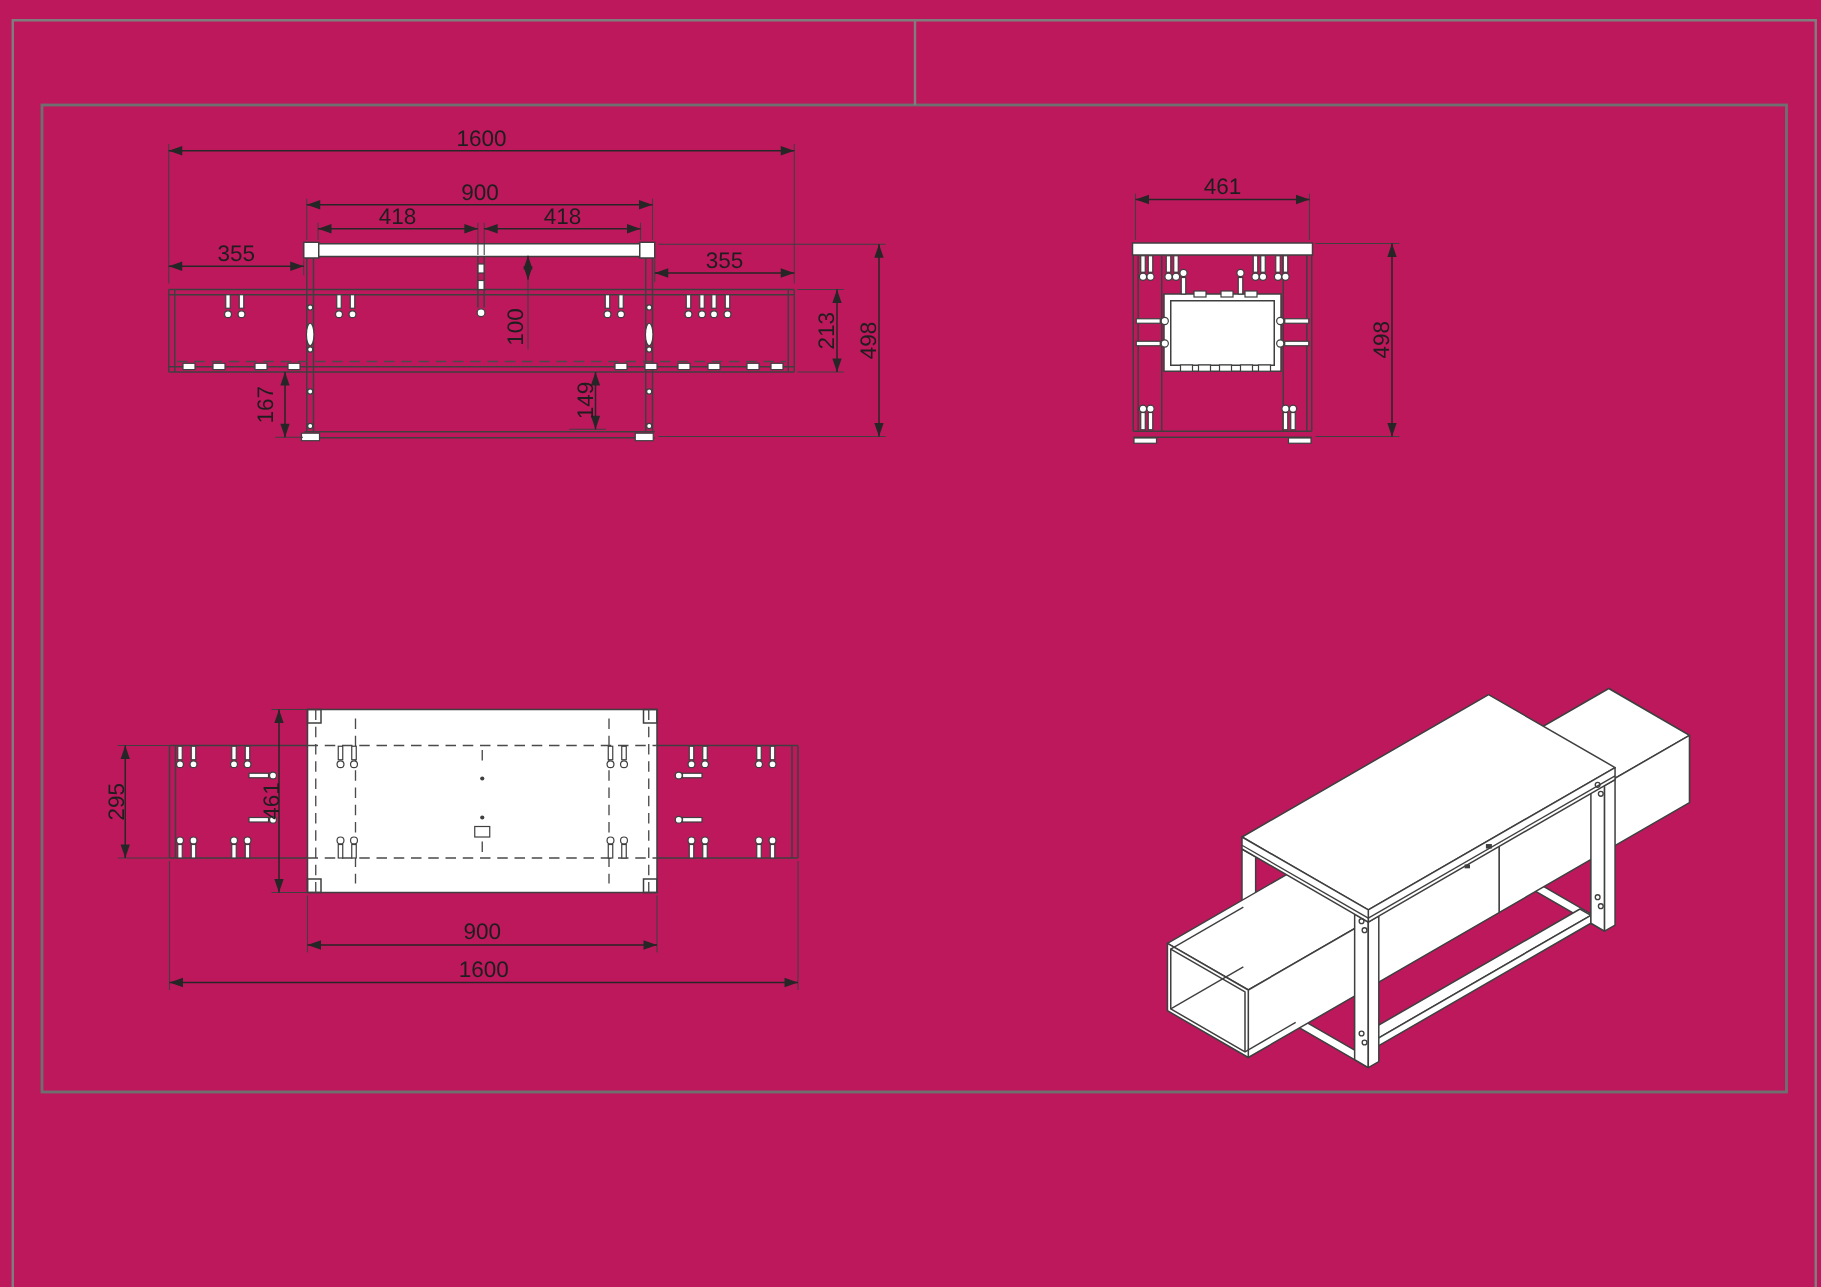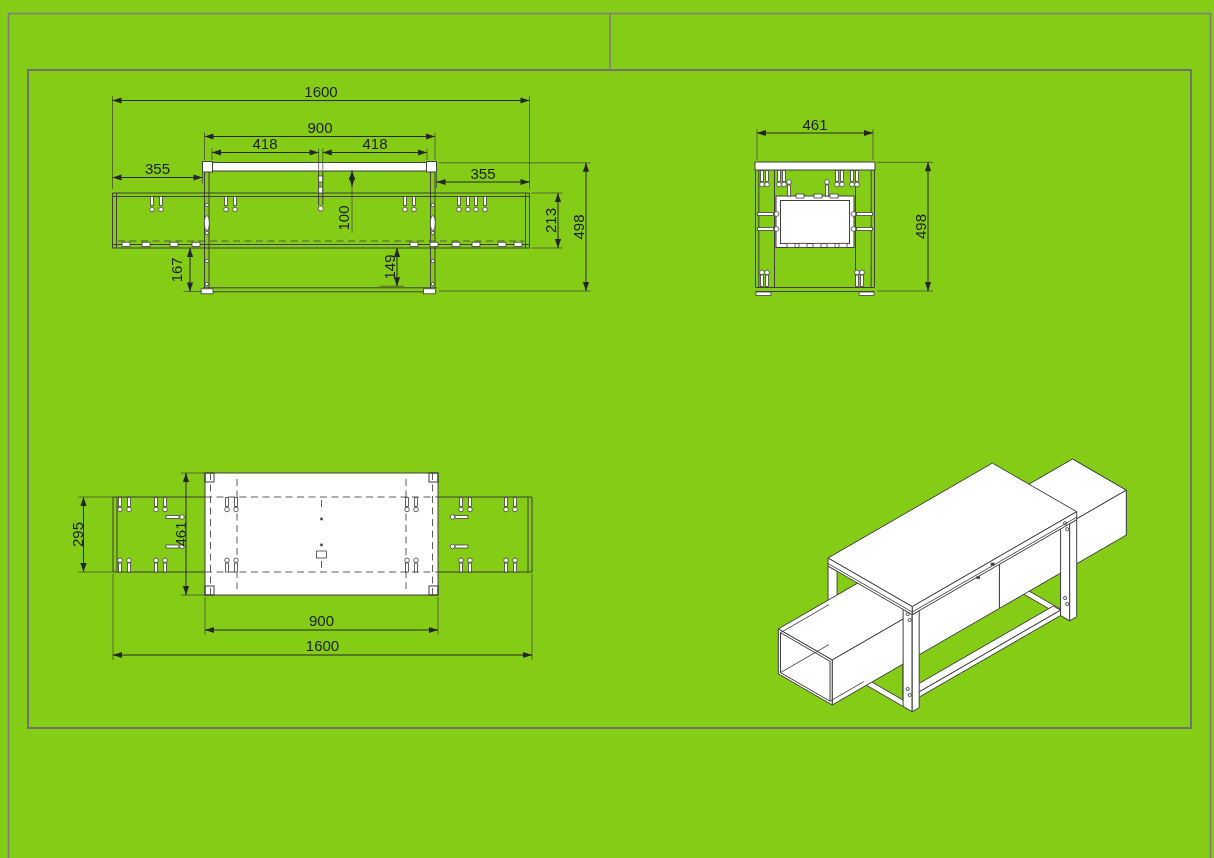--- a/index.html
+++ b/index.html
@@ -1,16 +1,16 @@
 <!DOCTYPE html>
 <html><head>
 <meta charset="utf-8">
 <style>
   html,body{margin:0;padding:0;background:#fff;}
-  #sheet{position:relative;width:1214px;height:858px;background:#84cc16;overflow:hidden;}
+  #sheet{position:relative;width:1214px;height:858px;background:#be185d;overflow:hidden;}
   svg{position:absolute;left:0;top:0;}
   .frame{fill:none;stroke:#7e7e7e;stroke-width:1.6;}
   .frame2{fill:none;stroke:#6f6f6f;stroke-width:1.9;}
   .g{fill:none;stroke:#3f3f3f;stroke-width:1;}
   .gw{fill:#fff;stroke:#3f3f3f;stroke-width:1;}
   .d{fill:none;stroke:#4a4a4a;stroke-width:.9;stroke-dasharray:7 4.5;}
   .dim{fill:none;stroke:#262626;stroke-width:1;}
   .ext{fill:none;stroke:#3f3f3f;stroke-width:.7;}
   .sym{fill:#fff;stroke:#3f3f3f;stroke-width:.8;}
   .isoF{fill:#fff;stroke:#3f3f3f;stroke-width:1;stroke-linejoin:round;}

